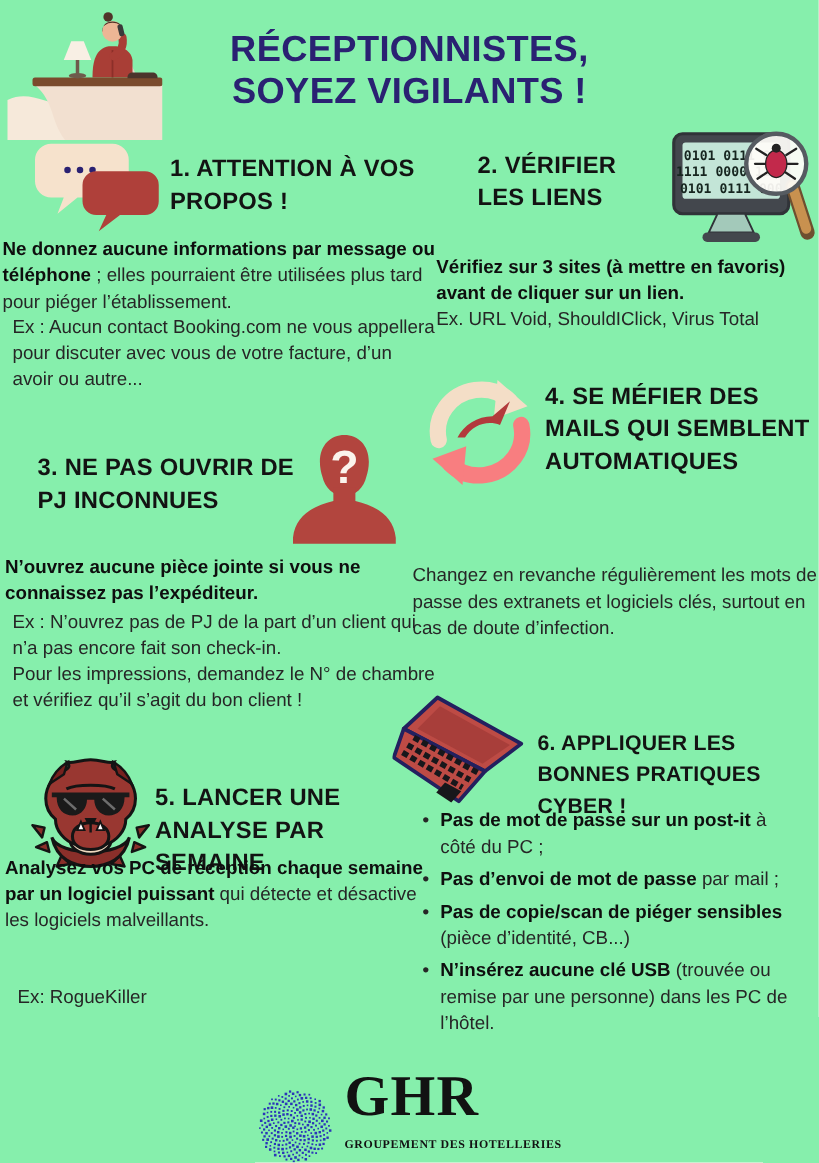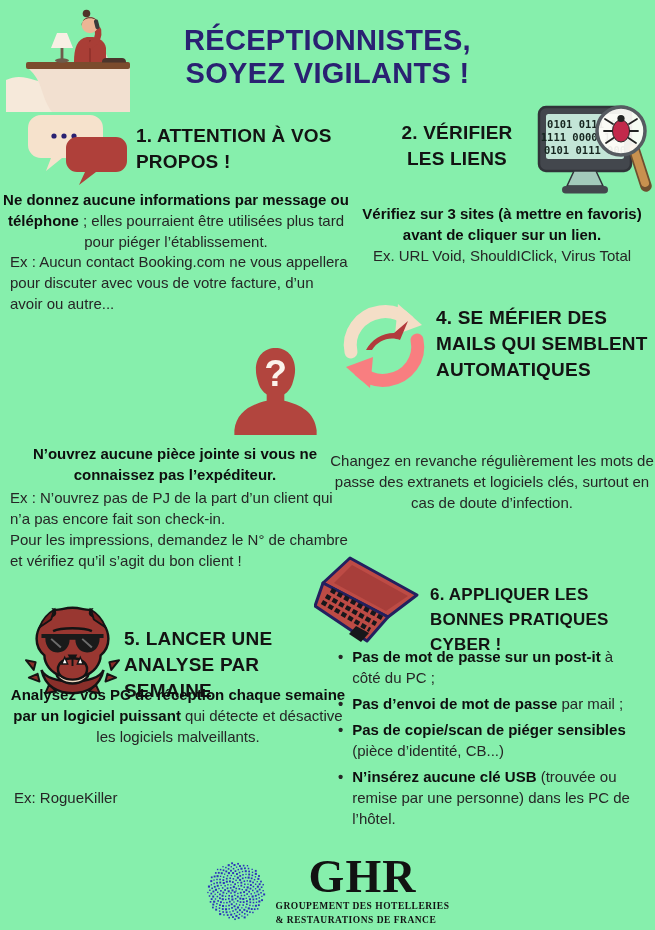--- a/index.html
+++ b/index.html
@@ -5,31 +5,31 @@
   html,body{margin:0;padding:0;background:#FBF4ED;}
   .page{position:relative;width:655px;height:930px;background:#86efac;overflow:hidden;
         font-family:"Liberation Sans",sans-serif;color:#1c1c1c;}
   .abs{position:absolute;}
   .poster-title{position:absolute;left:0;right:0;top:24px;text-align:center;
         font-weight:700;font-size:29px;line-height:33px;letter-spacing:.3px;color:#2A2172;}
   .sec-title{position:absolute;font-weight:700;font-size:19px;line-height:26px;
         color:#131313;letter-spacing:.2px;}
   .body-txt{position:absolute;font-size:15px;line-height:21px;color:#262626;}
   .b{font-weight:700;color:#0e0e0e;}
-  .ctr{text-align:center;}
+  .ctr{text-align:left;}
   .bullets{position:absolute;display:flex;flex-direction:column;gap:5px;}
   .bullet{display:flex;gap:9px;font-size:15px;line-height:21px;color:#262626;}
   .bullet .dot{font-weight:700;}
   .bullet .txt{width:285px;}
   .footer{position:absolute;left:0;right:0;top:856px;display:flex;
         justify-content:center;align-items:center;gap:10px;}
   .ghr-acronym{font-family:"Liberation Serif",serif;font-size:46px;font-weight:700;
-        line-height:42px;color:#121212;letter-spacing:1px;text-align:center;}
+        line-height:42px;color:#121212;letter-spacing:1px;}
   .ghr-sub{font-family:"Liberation Serif",serif;font-size:9.5px;font-weight:700;
-        letter-spacing:.5px;line-height:12px;color:#121212;margin-top:2px;}
+        letter-spacing:.5px;line-height:12px;color:#121212;margin-top:12px;}
 </style>
 </head>
 <body>
 
 <div class="page">
 
   <svg class="abs" style="left:2px;top:6px" width="128" height="106" viewBox="0 0 128 106">
     <path d="M4,74 C24,64 38,82 60,76 C82,70 88,58 116,62 L116,106 L4,106 Z" fill="#F6E9DA"></path>
     <path d="M26,62 C42,76 38,90 50,106 L128,106 L128,62 Z" fill="#F2E0D0"></path>
     <path d="M95,24 C98,34 102,46 106,54" stroke="#E4D7CA" stroke-width="1.6" fill="none"></path>
@@ -84,20 +84,21 @@
       <line x1="92" y1="20" x2="100" y2="15"></line>
         <line x1="92" y1="27" x2="101" y2="27"></line>
         <line x1="91.5" y1="34" x2="99" y2="39"></line>
     </g>
     <ellipse cx="84" cy="27" rx="8.5" ry="11" fill="#C2294B" stroke="#222" stroke-width="1"></ellipse>
     <circle cx="84" cy="14.5" r="3.6" fill="#222222"></circle>
   </svg>
   <div class="body-txt ctr b" style="left:349px;top:203px;width:306px">Vérifiez sur 3 sites (à mettre en favoris) avant de cliquer sur un lien.</div>
   <div class="body-txt ctr" style="left:349px;top:245px;width:306px">Ex. URL Void, ShouldIClick, Virus Total</div>
 
+  <div class="sec-title ctr" style="left:30px;top:362px;width:215px">3. NE PAS OUVRIR DE PJ INCONNUES</div>
   <svg class="abs" style="left:228px;top:344px" width="95" height="94" viewBox="0 0 96 96">
     <g fill="#B2453E">
       <path d="M48,4 C37,4 28,12 28,26 C28,31 29,35 30,38 C32,47 39,54 48,54 C57,54 64,47 66,38 C67,35 68,31 68,26 C68,12 59,4 48,4 Z"></path>
       <path d="M39,47 L39,58 C22,62 8,70 6,88 L6,93 L90,93 L90,88 C88,70 74,62 57,58 L57,47 Z"></path>
     </g>
     <text x="48" y="43" font-size="38" font-weight="700" fill="#FBF3EC" text-anchor="middle" font-family="'Liberation Sans',sans-serif">?</text>
   </svg>
   <div class="body-txt ctr b" style="left:4px;top:443px;width:342px">N’ouvrez aucune pièce jointe si vous ne connaissez pas l’expéditeur.</div>
   <div class="body-txt" style="left:10px;top:487px;width:345px">Ex : N’ouvrez pas de PJ de la part d’un client qui n’a pas encore fait son check-in.</div>
   <div class="body-txt" style="left:10px;top:529px;width:345px">Pour les impressions, demandez le N° de chambre et vérifiez qu’il s’agit du bon client !</div>

